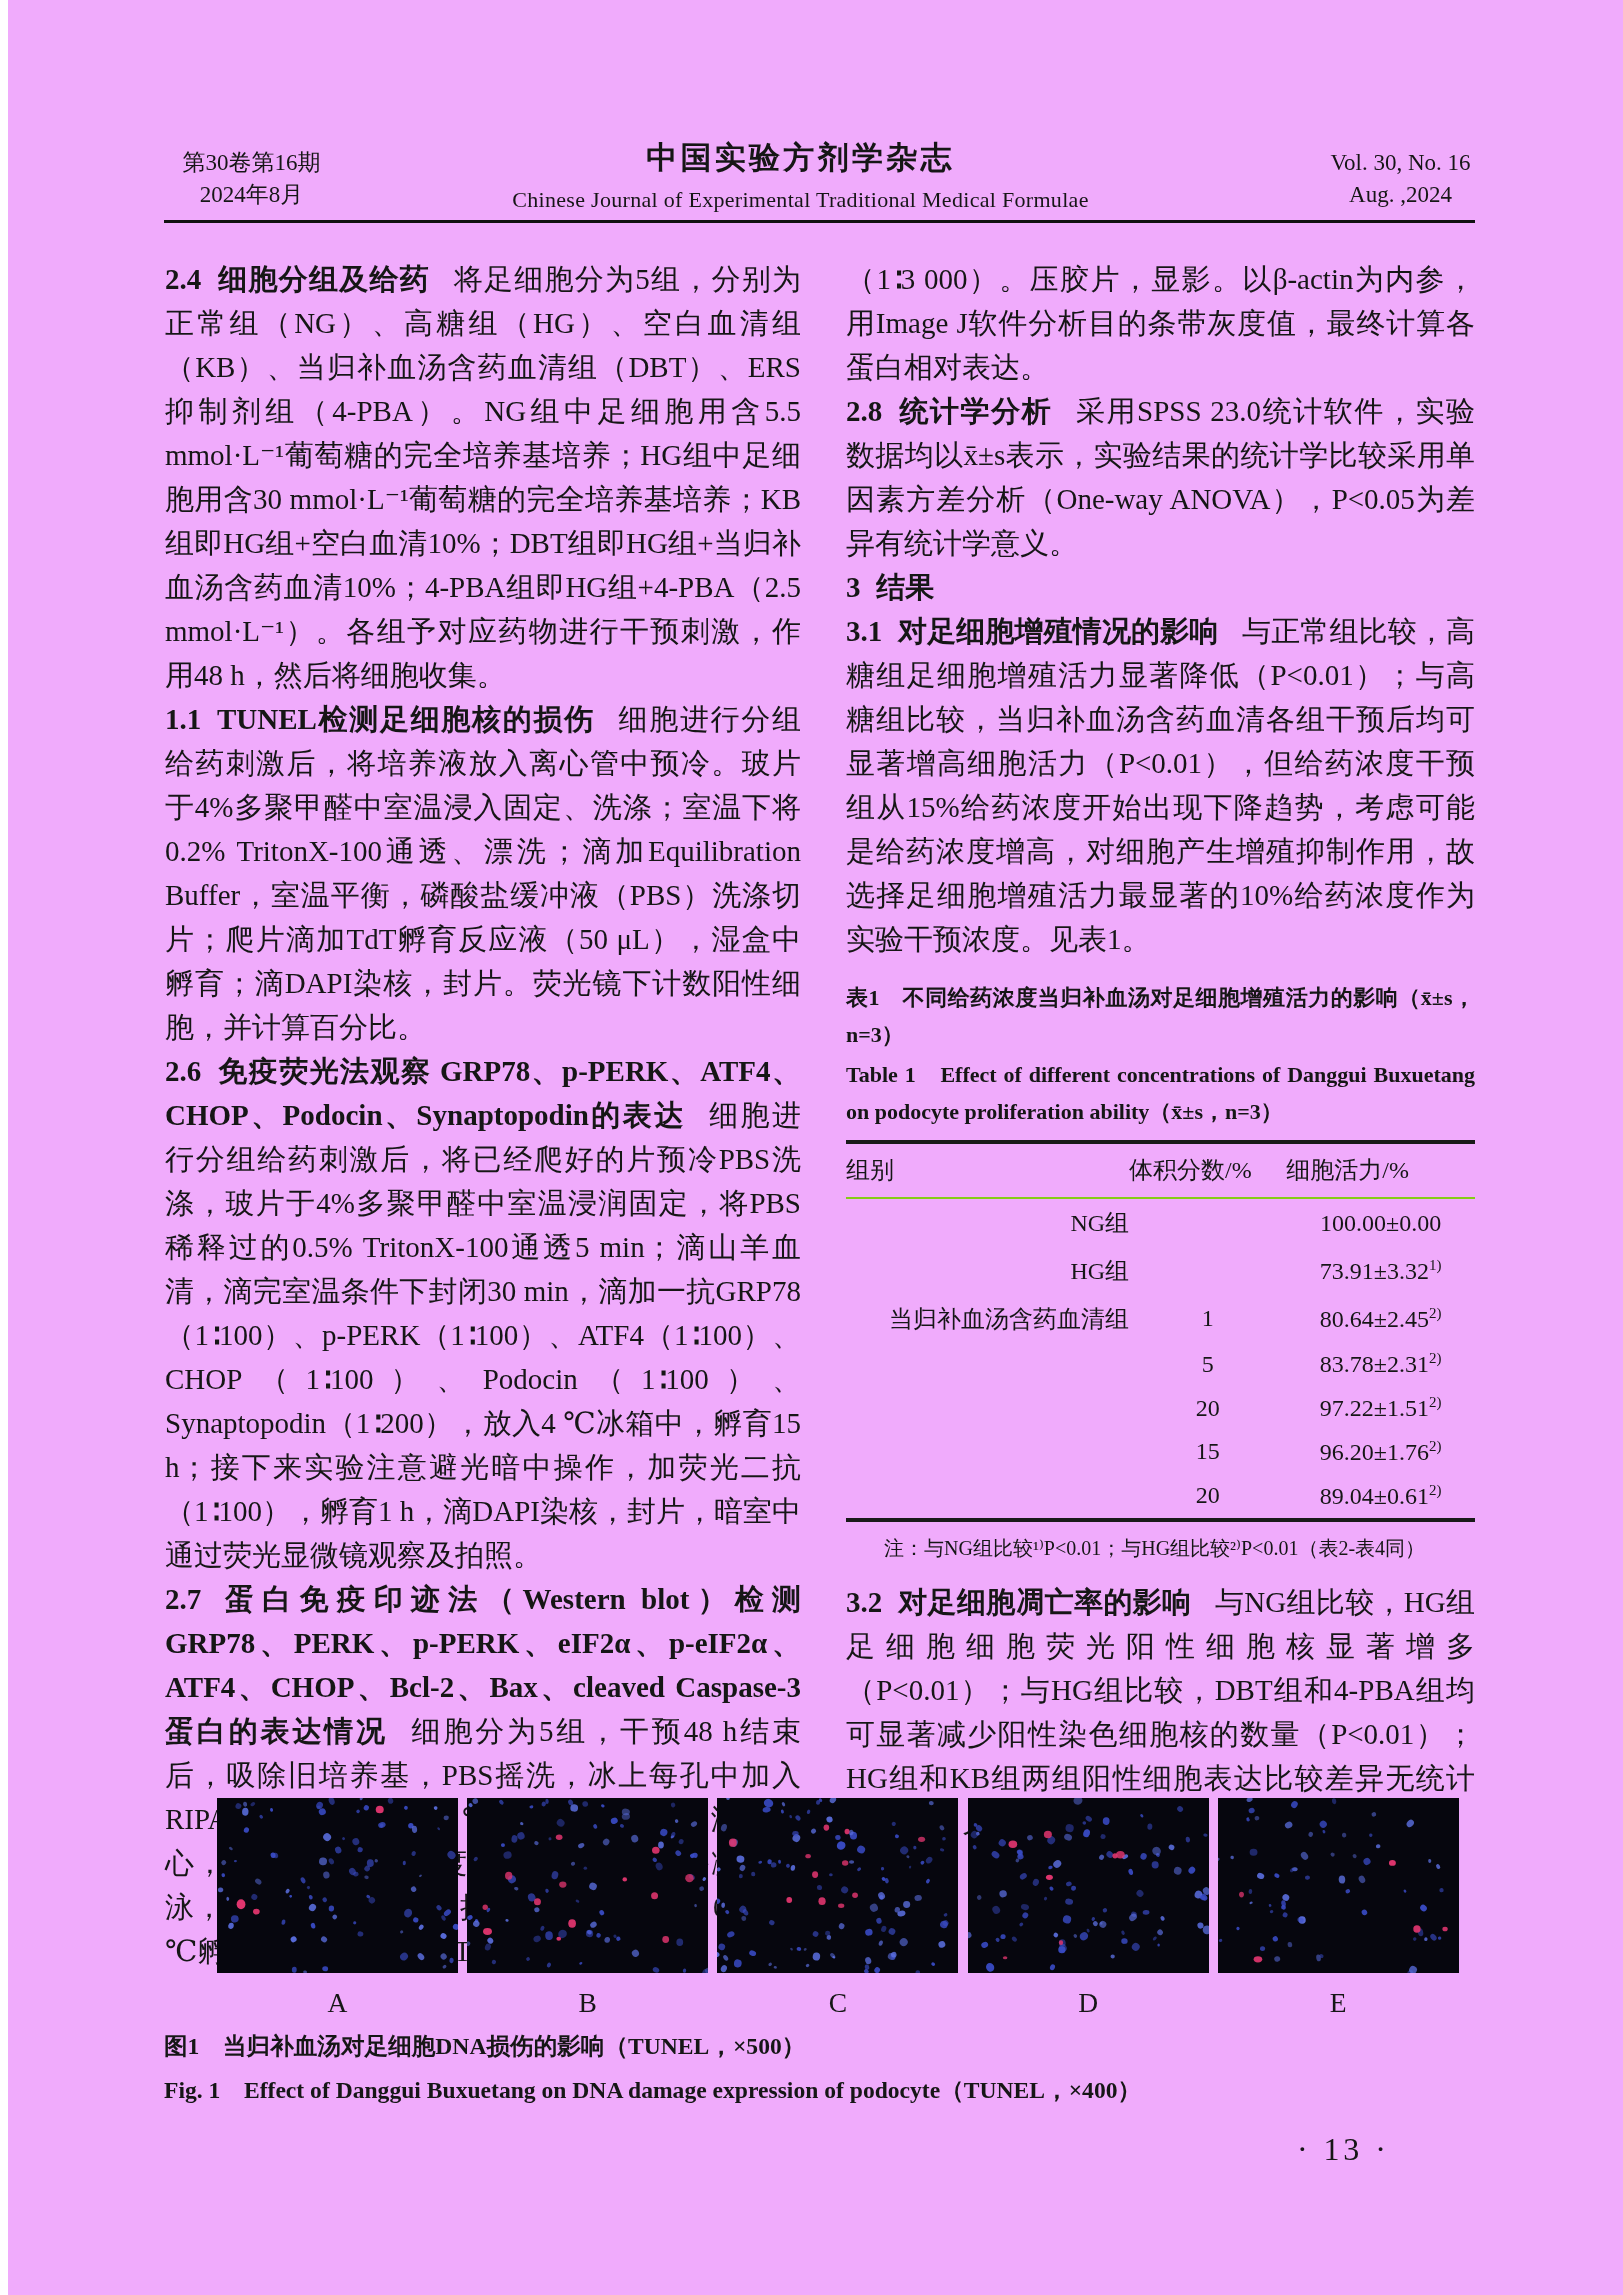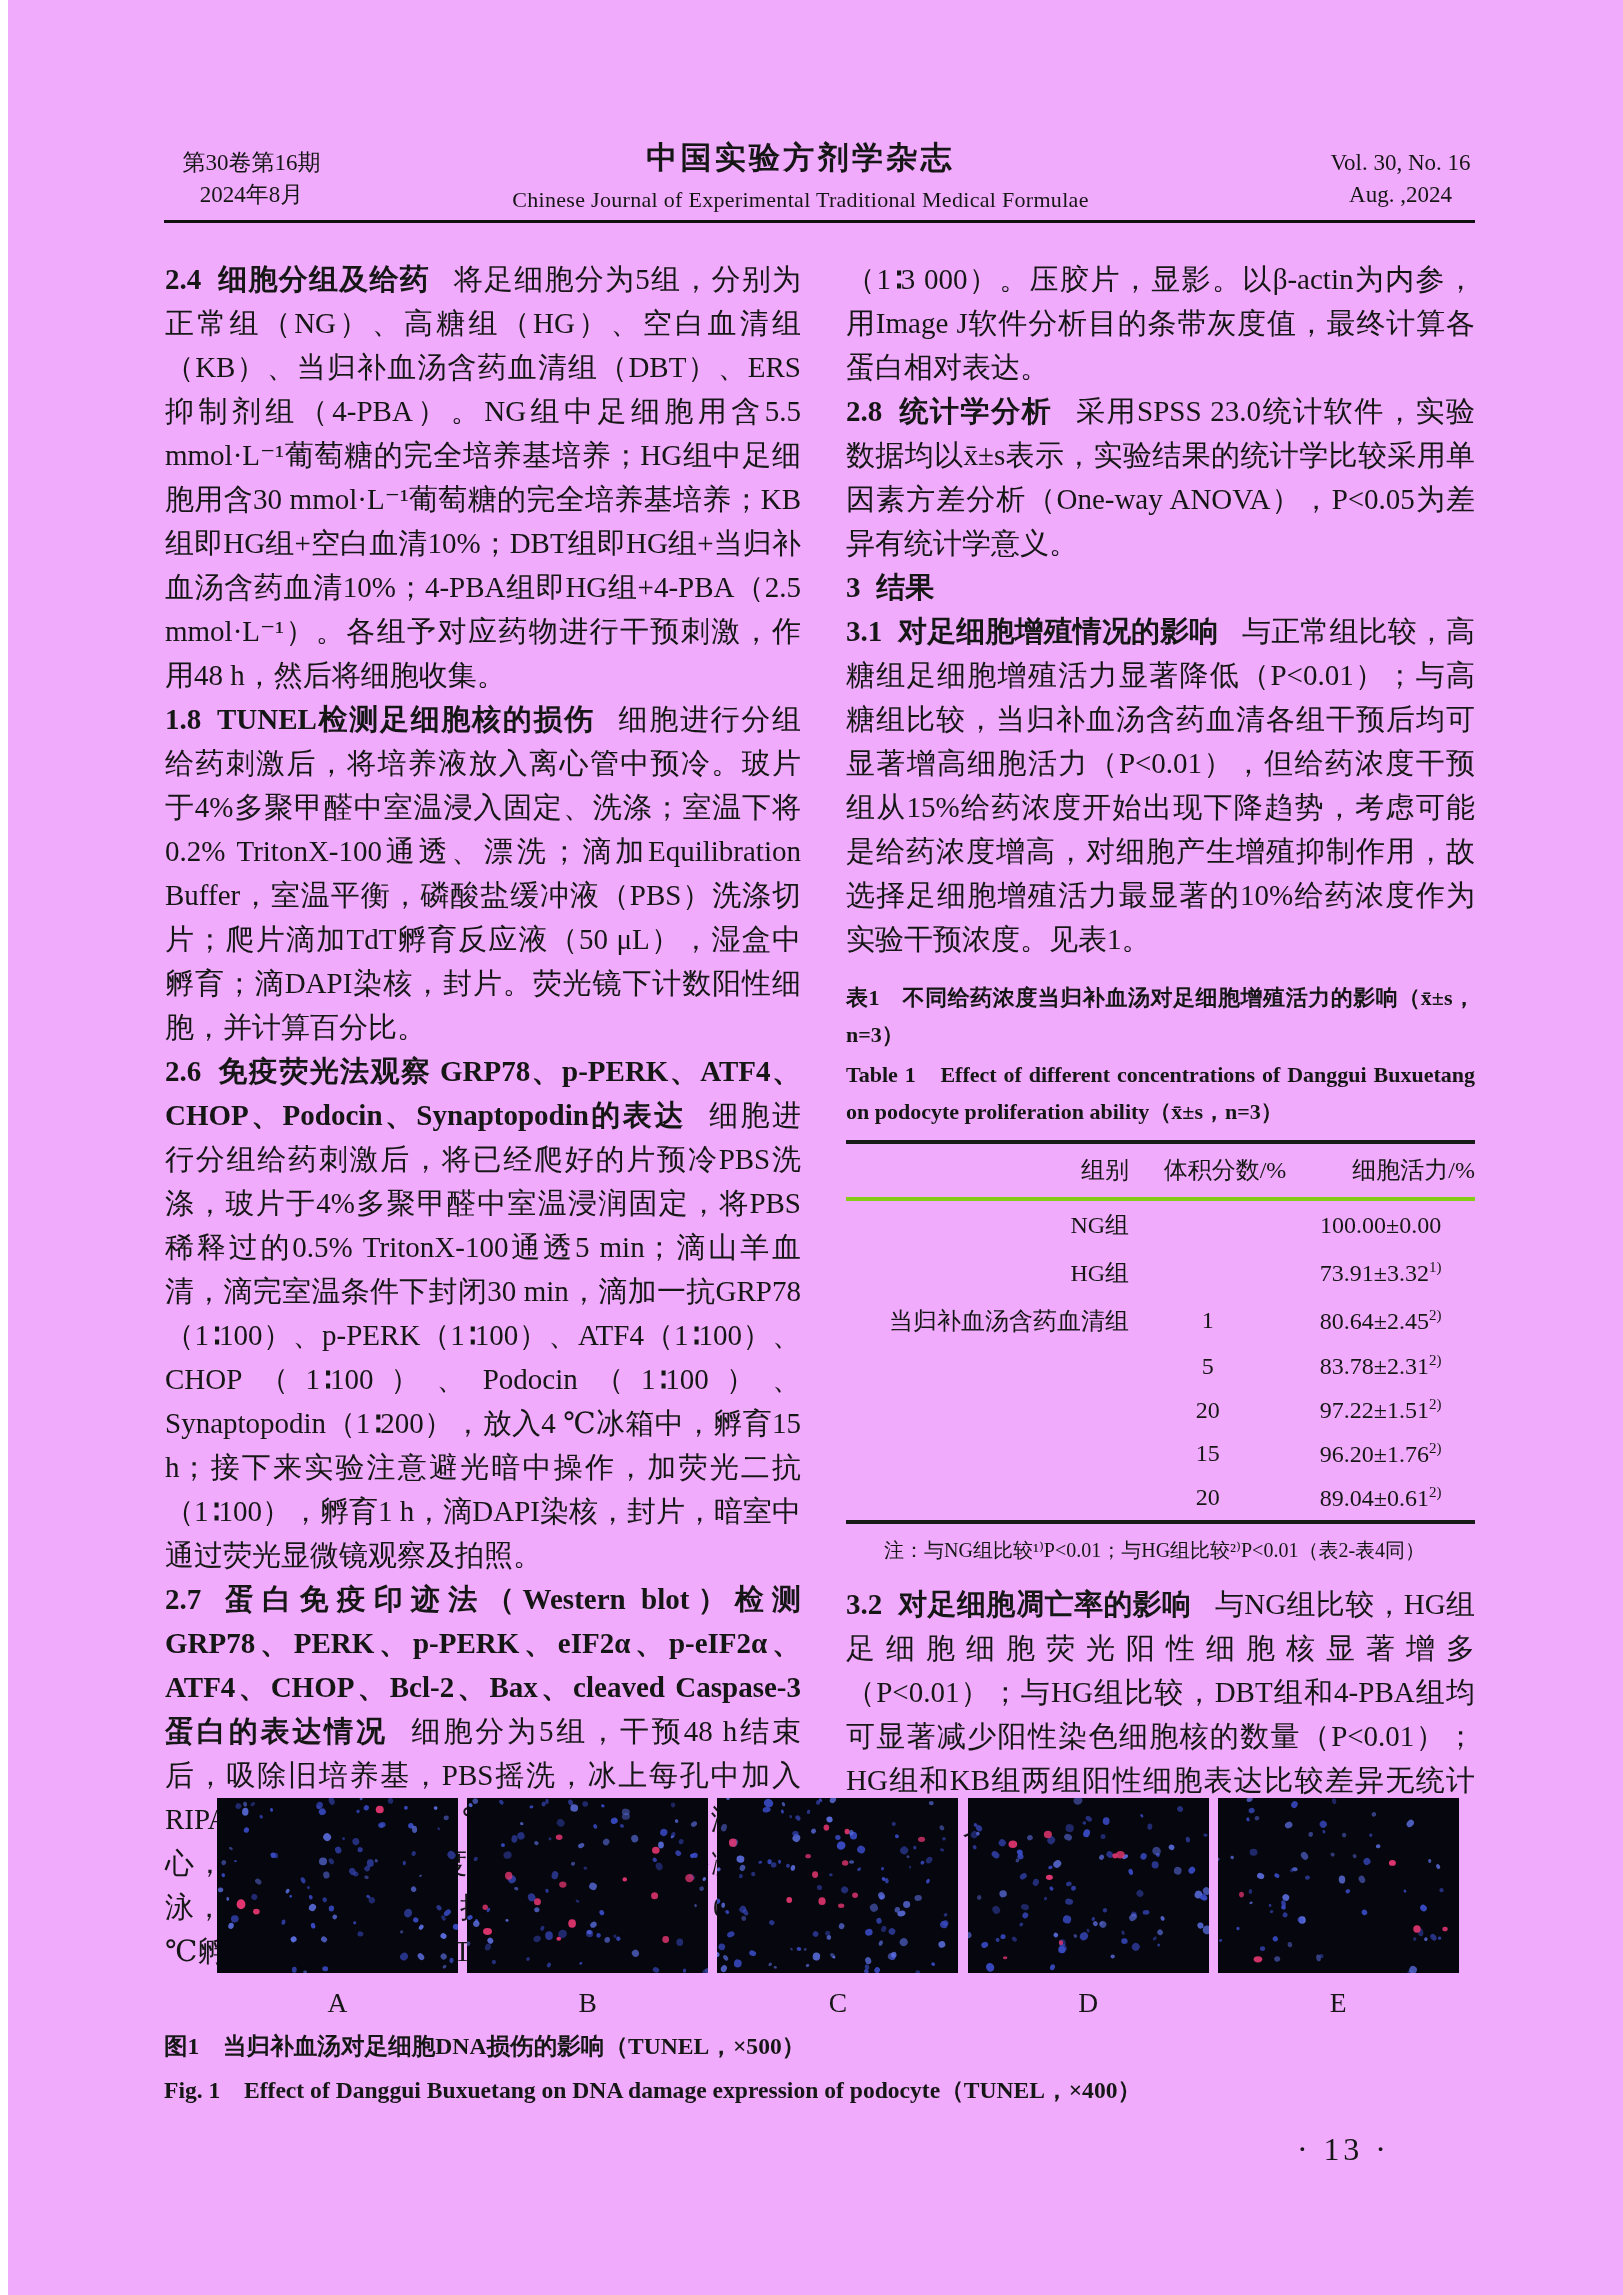--- a/index.html
+++ b/index.html
@@ -26,21 +26,21 @@
   .col-right{left:838px;width:629px;}
   .para{margin:0;text-align:justify;font-size:29px;line-height:44px;}
   .para .sec-no{font-weight:bold;margin-right:15.7px;}
   .para .sec-title{font-weight:bold;margin-right:23.6px;}
 
   
   .cap-cn{margin-top:18.3px;font-weight:bold;font-size:22px;line-height:37px;text-align:justify;}
   .cap-en{margin-top:2.6px;font-weight:bold;font-size:22px;line-height:37px;text-align:justify;}
   table.tbl{width:100%;border-collapse:collapse;margin-top:10.5px;
             border-top:4.6px solid #1a1a1a;border-bottom:4.6px solid #1a1a1a;font-size:24px;}
-  table.tbl th{font-weight:normal;border-bottom:4px solid #84cc16;padding:9.8px 0 11px;text-align:right;}
+  table.tbl th{font-weight:normal;border-bottom:2px solid #84cc16;padding:9.8px 0 11px;text-align:left;}
   table.tbl td{padding:7.9px 0;text-align:center;}
   table.tbl .g{text-align:right;padding-left:41px;}
   table.tbl sup{font-size:15px;}
   .tbl-note{margin-top:13px;font-size:20px;padding-left:38px;white-space:nowrap;}
   .after-table{margin-top:18.3px;}
 
   
   .figure{position:absolute;left:156px;top:1798px;width:1311px;}
   .panels{display:flex;gap:9.2px;margin-left:53px;}
   .panel{width:241px;}
@@ -69,21 +69,21 @@
     <div>Vol. 30, No. 16</div>
     <div>Aug. ,2024</div>
   </div>
   <div class="hdr-rule"></div>
 
   <section class="col col-left">
     <p class="para">
       <b class="sec-no">2.4</b><b class="sec-title">细胞分组及给药</b><span>将足细胞分为5组，分别为正常组（NG）、高糖组（HG）、空白血清组（KB）、当归补血汤含药血清组（DBT）、ERS抑制剂组（4-PBA）。NG组中足细胞用含5.5 mmol·L⁻¹葡萄糖的完全培养基培养；HG组中足细胞用含30 mmol·L⁻¹葡萄糖的完全培养基培养；KB组即HG组+空白血清10%；DBT组即HG组+当归补血汤含药血清10%；4-PBA组即HG组+4-PBA（2.5 mmol·L⁻¹）。各组予对应药物进行干预刺激，作用48 h，然后将细胞收集。</span>
     </p>
     <p class="para">
-      <b class="sec-no">1.8</b><b class="sec-title">TUNEL检测足细胞核的损伤</b><span>细胞进行分组给药刺激后，将培养液放入离心管中预冷。玻片于4%多聚甲醛中室温浸入固定、洗涤；室温下将0.2% TritonX-100通透、漂洗；滴加Equilibration Buffer，室温平衡，磷酸盐缓冲液（PBS）洗涤切片；爬片滴加TdT孵育反应液（50 μL），湿盒中孵育；滴DAPI染核，封片。荧光镜下计数阳性细胞，并计算百分比。</span>
+      <b class="sec-no">1.1</b><b class="sec-title">TUNEL检测足细胞核的损伤</b><span>细胞进行分组给药刺激后，将培养液放入离心管中预冷。玻片于4%多聚甲醛中室温浸入固定、洗涤；室温下将0.2% TritonX-100通透、漂洗；滴加Equilibration Buffer，室温平衡，磷酸盐缓冲液（PBS）洗涤切片；爬片滴加TdT孵育反应液（50 μL），湿盒中孵育；滴DAPI染核，封片。荧光镜下计数阳性细胞，并计算百分比。</span>
     </p>
     <p class="para">
       <b class="sec-no">2.6</b><b class="sec-title">免疫荧光法观察 GRP78、p-PERK、ATF4、CHOP、Podocin、Synaptopodin的表达</b><span>细胞进行分组给药刺激后，将已经爬好的片预冷PBS洗涤，玻片于4%多聚甲醛中室温浸润固定，将PBS稀释过的0.5% TritonX-100通透5 min；滴山羊血清，滴完室温条件下封闭30 min，滴加一抗GRP78（1∶100）、p-PERK（1∶100）、ATF4（1∶100）、CHOP（1∶100）、Podocin（1∶100）、Synaptopodin（1∶200），放入4 ℃冰箱中，孵育15 h；接下来实验注意避光暗中操作，加荧光二抗（1∶100），孵育1 h，滴DAPI染核，封片，暗室中通过荧光显微镜观察及拍照。</span>
     </p>
     <p class="para">
       <b class="sec-no">2.7</b><b class="sec-title">蛋白免疫印迹法（Western blot）检测GRP78、PERK、p-PERK、eIF2α、p-eIF2α、ATF4、CHOP、Bcl-2、Bax、cleaved Caspase-3蛋白的表达情况</b><span>细胞分为5组，干预48 h结束后，吸除旧培养基，PBS摇洗，冰上每孔中加入RIPA 1 000 μL，摇床4 ℃缓慢摇，收集悬液，离心，BCA法测蛋白浓度，煮沸变性。制备凝胶电泳，转膜。洗膜后加一抗，稀释比均为1∶1 000，4 ℃孵育，弃一抗，TBST稀释二抗</span>
     </p>
   </section>
 
   <section class="col col-right">

